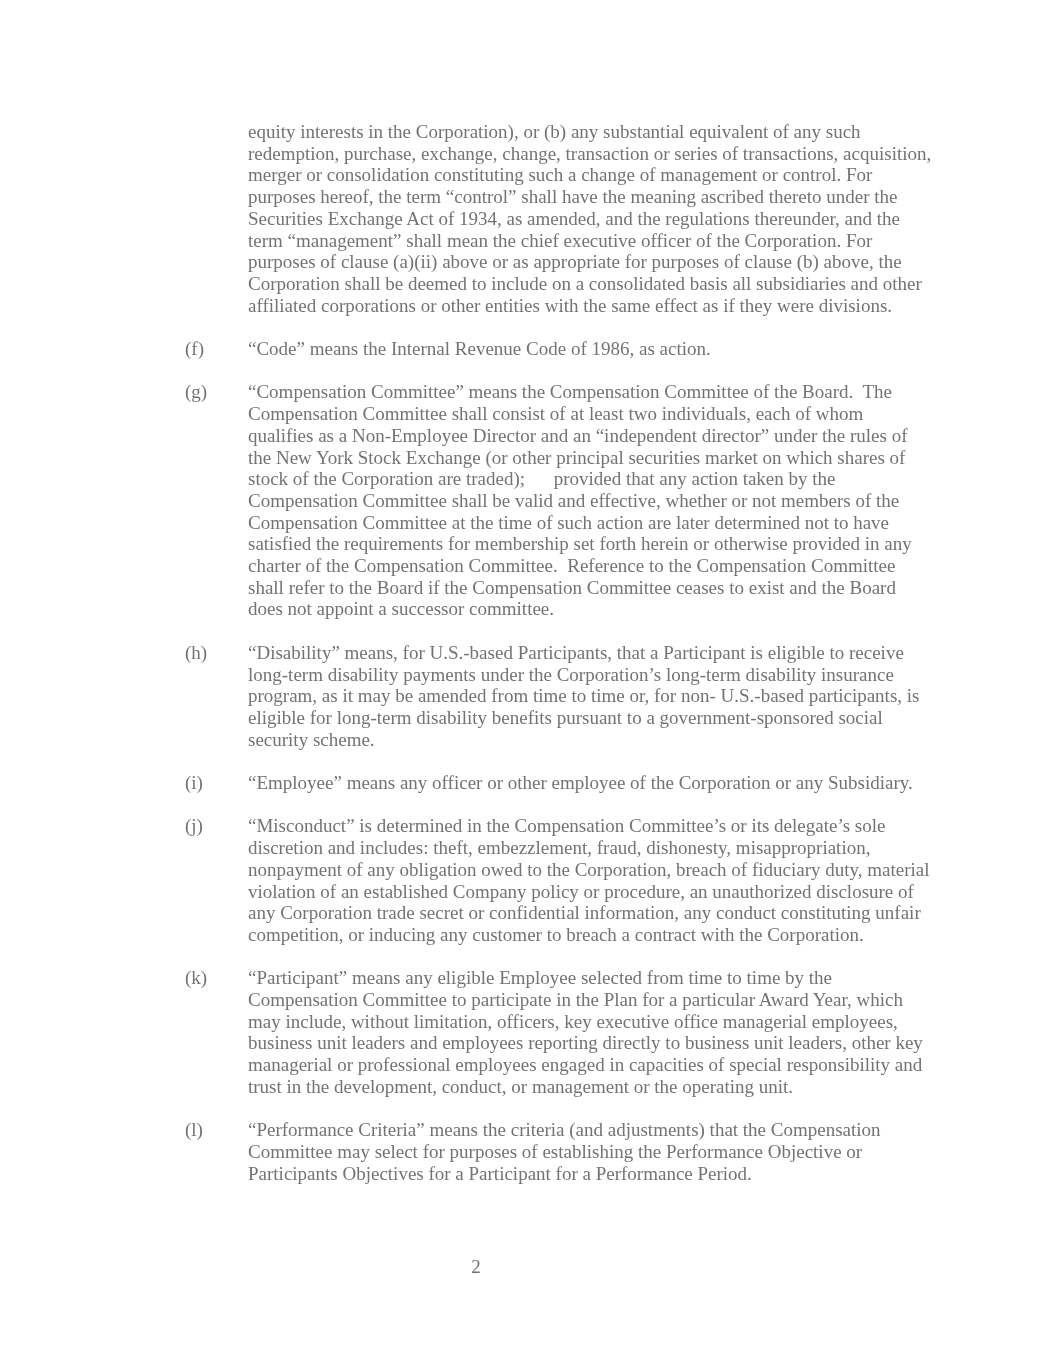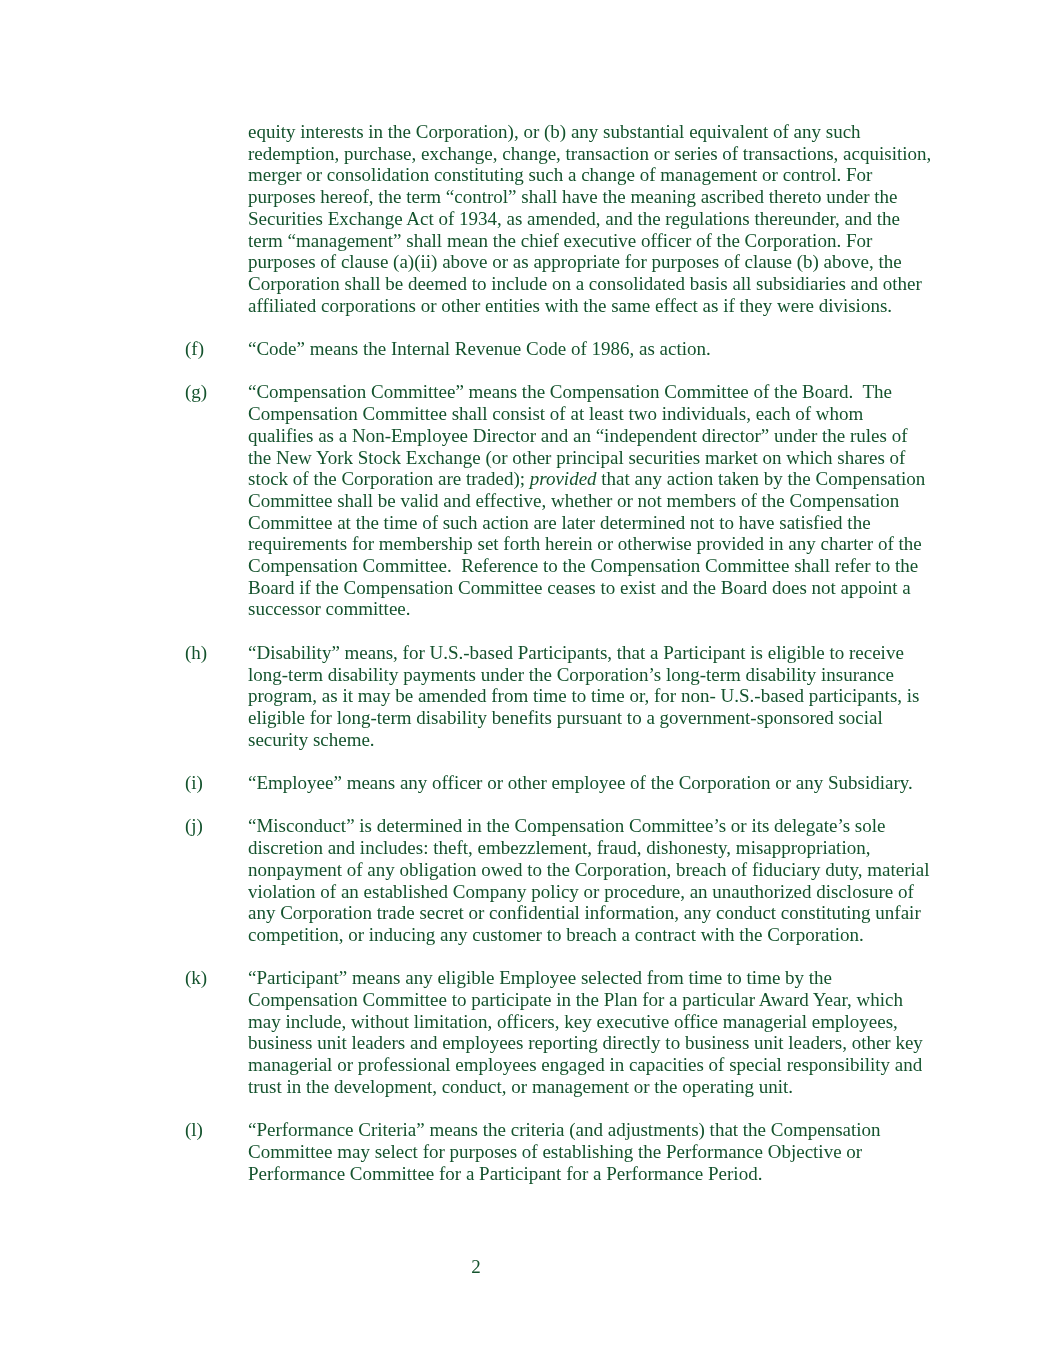--- a/index.html
+++ b/index.html
@@ -8,21 +8,21 @@
     background: #ffffff;
   }
   .page {
     position: relative;
     width: 952px;
     height: 1365px;
     background: #ffffff;
     font-family: "Liberation Serif", "DejaVu Serif", serif;
     font-size: 19px;
     line-height: 21.7px;
-    color: #14532d;
+    color: #737373;
     overflow: hidden;
   }
   .content {
     position: absolute;
     left: 185px;
     top: 121px;
     width: 748px;
   }
   .paragraph {
     display: flex;
@@ -30,21 +30,21 @@
   }
   .para-label {
     flex: 0 0 63px;
   }
   .para-text {
     flex: 1;
     white-space: pre-wrap;
     text-align: left;
   }
   .italic {
-    font-style: italic;
+    margin-left: 24px;
   }
   .page-footer {
     position: absolute;
     left: 0;
     top: 1256px;
     width: 100%;
     text-align: center;
   }
 </style>
 </head>
@@ -82,19 +82,19 @@
     <span class="para-text"><span>“Misconduct” is determined in the Compensation Committee’s or its delegate’s sole discretion and includes: theft, embezzlement, fraud, dishonesty, misappropriation, nonpayment of any obligation owed to the Corporation, breach of fiduciary duty, material violation of an established Company policy or procedure, an unauthorized disclosure of any Corporation trade secret or confidential information, any conduct constituting unfair competition, or inducing any customer to breach a contract with the Corporation.</span></span>
   </div>
 
   <div class="paragraph">
     <span class="para-label">(k)</span>
     <span class="para-text"><span>“Participant” means any eligible Employee selected from time to time by the Compensation Committee to participate in the Plan for a particular Award Year, which may include, without limitation, officers, key executive office managerial employees, business unit leaders and employees reporting directly to business unit leaders, other key managerial or professional employees engaged in capacities of special responsibility and trust in the development, conduct, or management or the operating unit.</span></span>
   </div>
 
   <div class="paragraph">
     <span class="para-label">(l)</span>
-    <span class="para-text"><span>“Performance Criteria” means the criteria (and adjustments) that the Compensation Committee may select for purposes of establishing the Performance Objective or Performance Committee for a Participant for a Performance Period.</span></span>
+    <span class="para-text"><span>“Performance Criteria” means the criteria (and adjustments) that the Compensation Committee may select for purposes of establishing the Performance Objective or Participants Objectives for a Participant for a Performance Period.</span></span>
   </div>
 </main>
   <footer class="page-footer">
     <span class="page-number">2</span>
   </footer>
 </div>
 
 </body></html>

